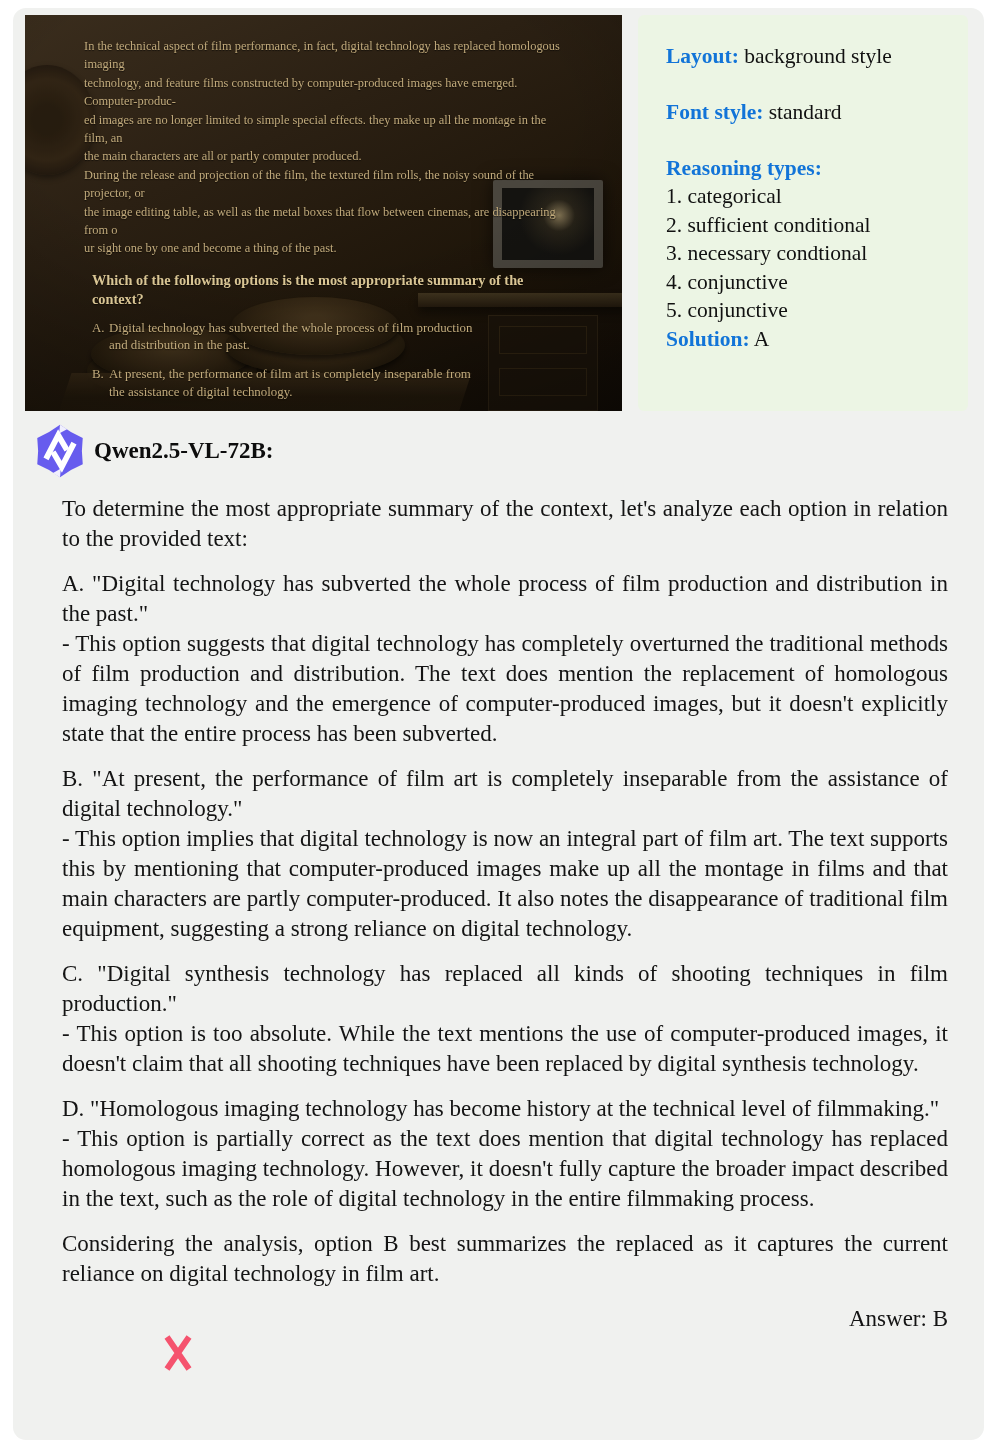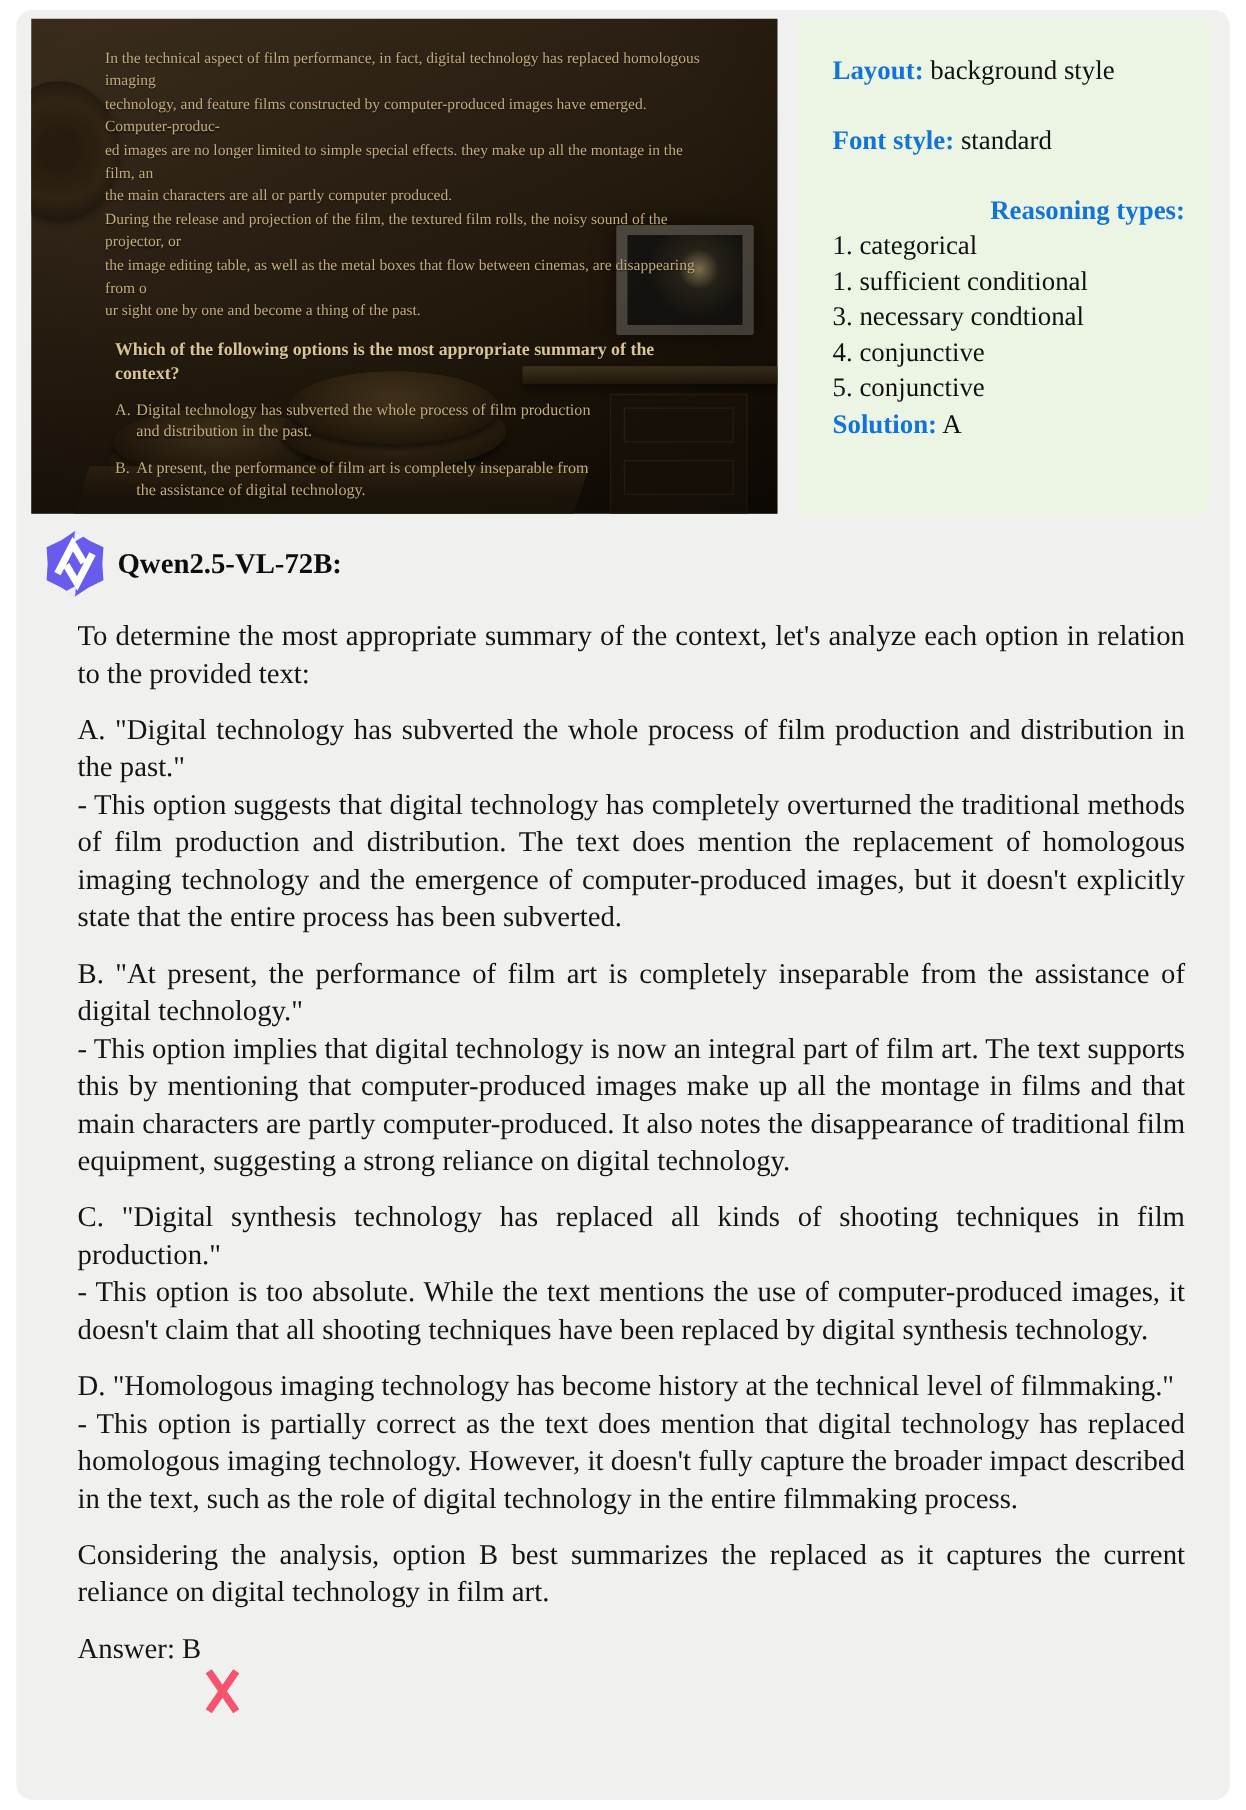--- a/index.html
+++ b/index.html
@@ -103,21 +103,21 @@
   .meta {
     position:absolute; left:625px; top:7px;
     width:330px; height:396px;
     background:var(--panel_bg,#ecf5e4);
     border-radius:6px;
     padding:27px 20px 0 28px;
     font-size:21.5px; line-height:28px; color:#111;
   }
   .meta .lbl { color:var(--accent_blue,#1274d8); font-weight:bold; }
   .meta .row { margin-bottom:28px; }
-  .meta .row.tight { margin-bottom:0;text-align:right; }
+  .meta .row.tight { margin-bottom:0; }
   .meta .list div { line-height:28.5px; }
   .meta .sol { }
 
   
   .model-row {
     position:absolute; left:17px; top:414px;
     display:flex; align-items:center; height:58px;
   }
   .model-row svg { display:block; }
   .model-name {
@@ -126,21 +126,21 @@
     font-family:"Liberation Serif","DejaVu Serif",serif;
   }
 
   
   .response {
     position:absolute; left:49px; top:486px; width:886px;
     font-size:23px; line-height:30px; color:var(--body_text,#141414);
     text-align:justify;
   }
   .response p.rp { white-space:pre-line; margin-bottom:15px; }
-  .response p.answer { margin-top:1px; text-align:left; }
+  .response p.answer { margin-top:1px; text-align:right; }
   .cross-wrap { margin:-2px 0 0 100px; width:32px; height:42px; }
 </style>
 </head>
 <body>
 
 <div class="card">
 
   <div class="film">
     <div class="reel r-wall"></div>
     <div class="stack">
@@ -193,21 +193,21 @@
     </div>
     <div class="row">
       <span class="lbl">Font style:</span>
       <span>standard</span>
     </div>
     <div class="row tight">
       <span class="lbl">Reasoning types:</span>
     </div>
     <div class="list">
         <div>1. categorical</div>
-        <div>1. sufficient conditional</div>
+        <div>2. sufficient conditional</div>
         <div>3. necessary condtional</div>
         <div>4. conjunctive</div>
         <div>5. conjunctive</div>
       </div>
     <div class="sol">
       <span class="lbl">Solution:</span>
       <span>A</span>
     </div>
   </div>
 

